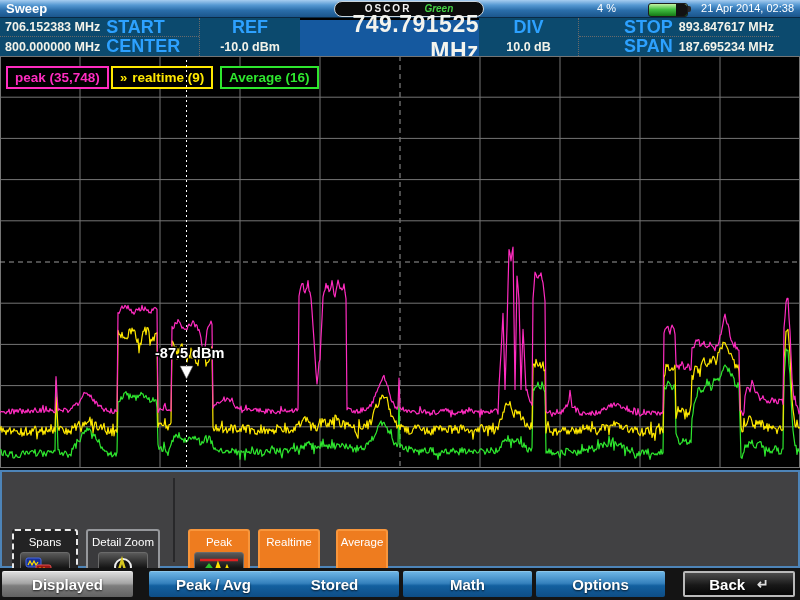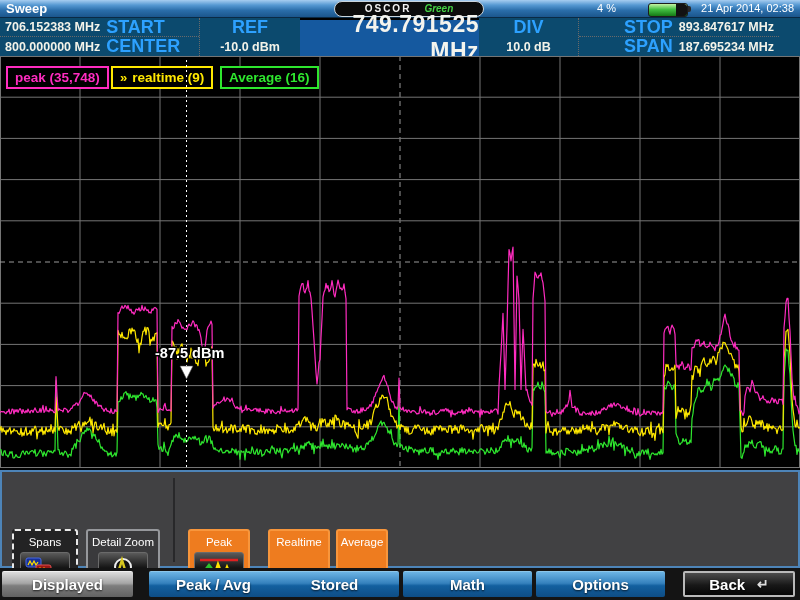--- a/index.html
+++ b/index.html
@@ -52,21 +52,21 @@
 
   
   .toolbar{position:absolute;top:470px;left:0;width:800px;height:98px;background:#414143;
     border:2px solid #4d84b8;box-sizing:border-box;}
   .tb-btn{position:absolute;top:12px;height:70px;border-radius:3px;display:flex;flex-direction:column;
     align-items:center;padding-top:5px;box-sizing:border-box;cursor:pointer;margin-top:45px;}
   .btn-spans{left:10px;width:66px;background:#232324;border:2px dashed #e9e9e9;}
   .btn-dzoom{left:84px;width:74px;background:#3a3a3c;border:2px solid #96989c;}
   .btn-orange{background:#ee7c1f;border:2px solid #f8963c;}
   .btn-peak{left:186px;width:62px;}
-  .btn-rt{left:266px;width:62px;gap:41px;}
+  .btn-rt{left:256px;width:62px;gap:41px;}
   .btn-avg{left:334px;width:52px;gap:40px;}
   .tb-divider{position:absolute;left:171px;top:6px;width:2px;height:84px;background:#28282a;}
   .tb-label{font-size:11.5px;color:#fff;white-space:nowrap;}
   .tb-icon{margin-top:4px;width:48px;height:32px;background:linear-gradient(180deg,#5a5a5a 0%,#161616 45%,#000 100%);
     border-radius:3px;border:1px solid #6a6a6a;display:flex;align-items:center;justify-content:center;}
 
   
   .menubar{position:absolute;top:568px;left:0;width:800px;height:32px;background:#141414;}
   .mbtn{position:absolute;top:3px;height:26px;border-radius:2px;display:flex;align-items:center;justify-content:center;
     font-size:15px;font-weight:bold;color:#fff;text-shadow:0 1px 2px rgba(0,0,0,0.75);box-sizing:border-box;cursor:pointer;}

